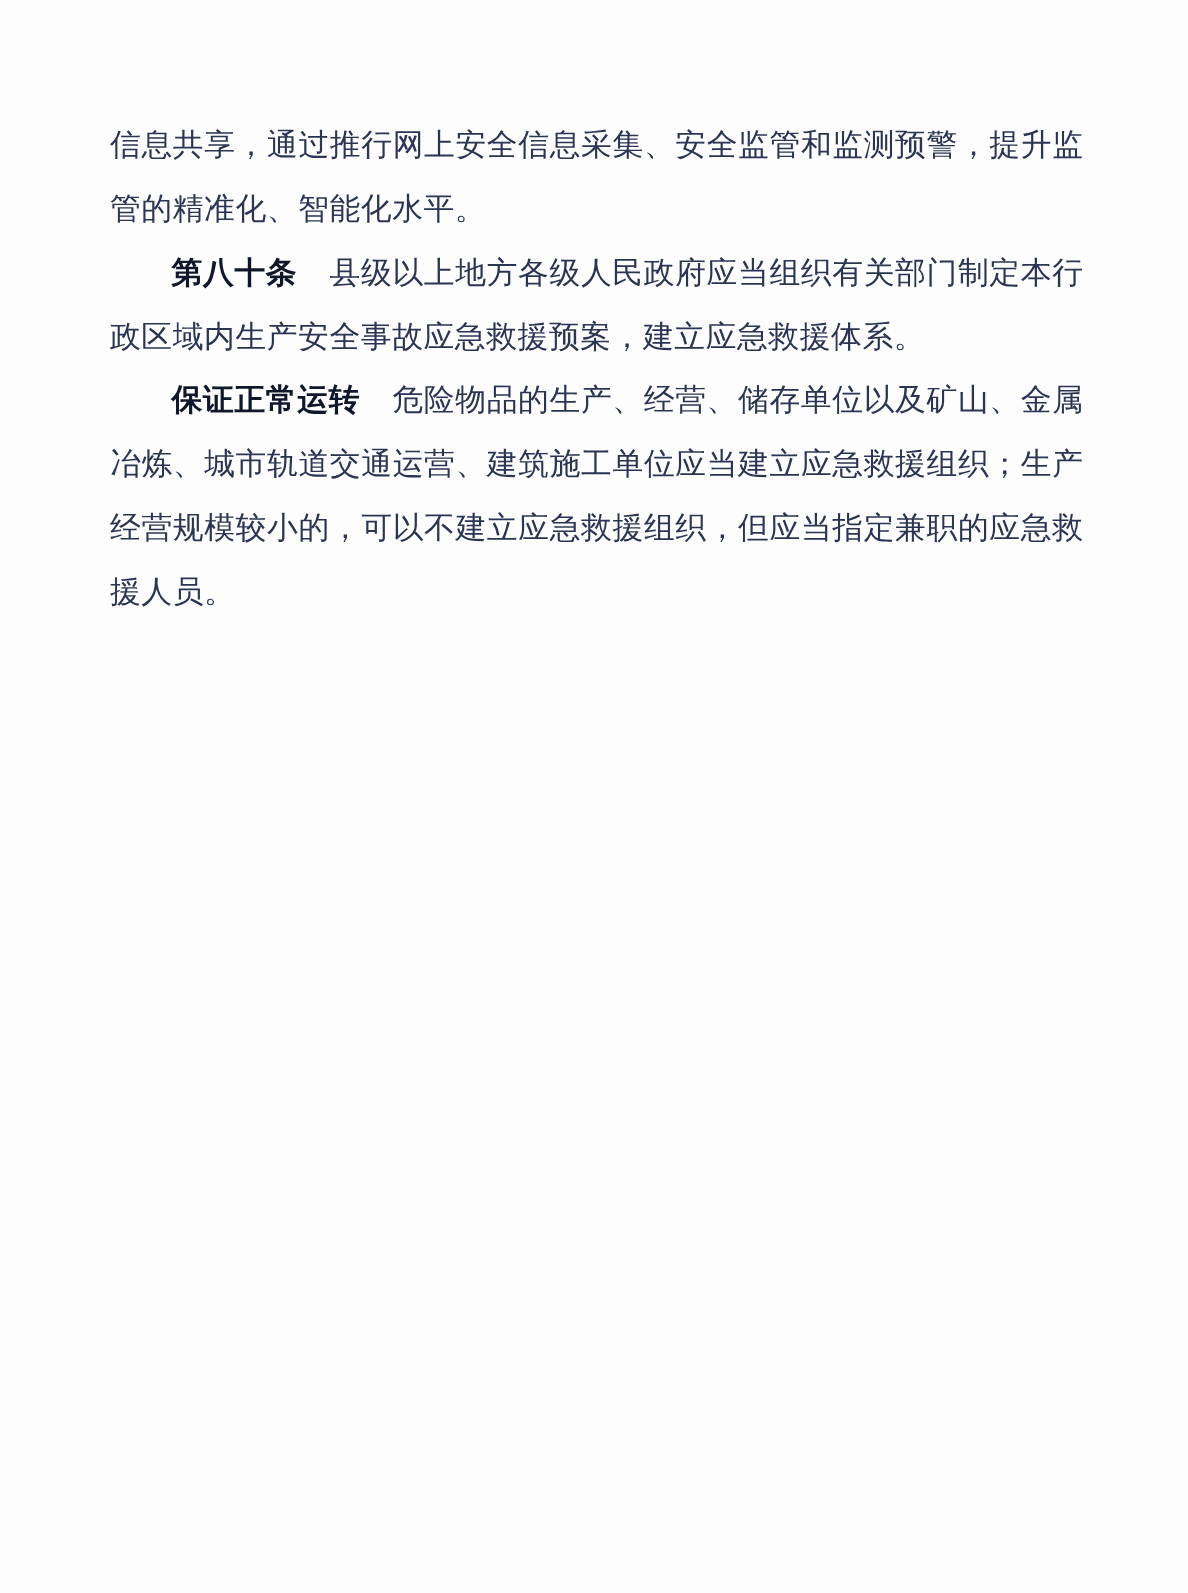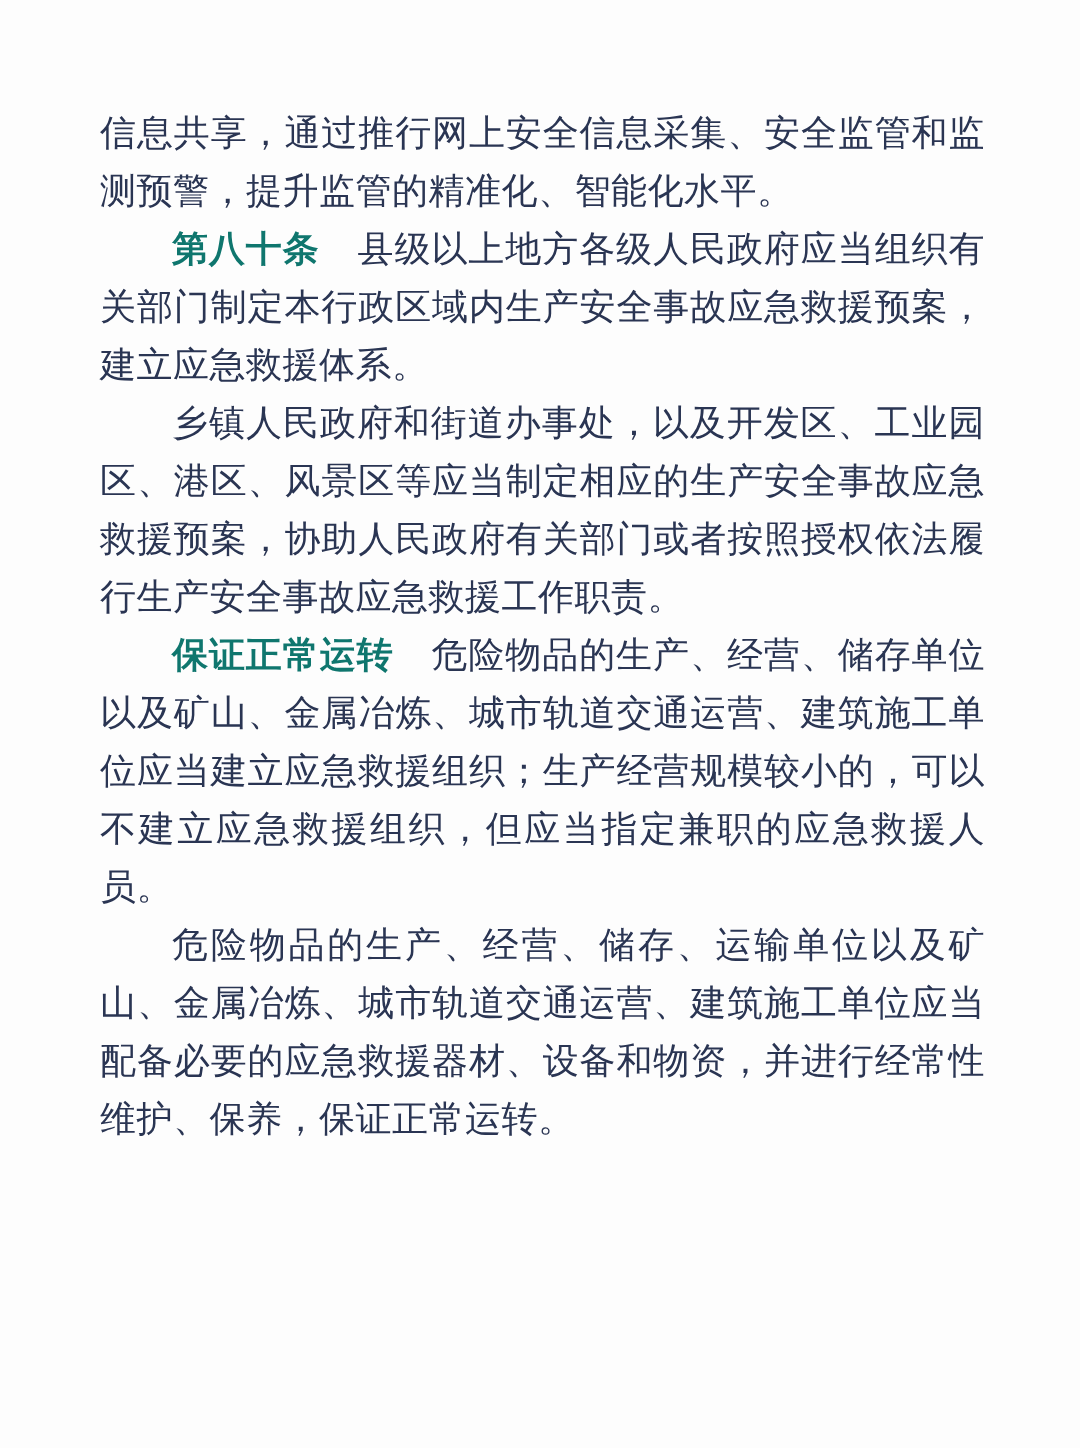--- a/index.html
+++ b/index.html
@@ -16,34 +16,34 @@
   .page {
     box-sizing: border-box;
     width: 1080px;
     height: 1448px;
     padding: 104px 95px 60px 100px;
     background: #fdfdfd;
   }
   .doc p {
     margin: 0;
     padding: 0;
-    font-size: 36px;
+    font-size: 28px;
     line-height: 58px;
     color: #2a3553;
     text-align: justify;
     text-justify: inter-character;
     text-indent: 2em;
     letter-spacing: 0.5px;
   }
   .doc p.no-indent {
     text-indent: 0;
   }
   .doc .lead {
     font-weight: 700;
-    color: #0f766e;
+    color: #0f172a;
     margin-right: 1.05em;
   }
   .doc .lead:empty {
     margin-right: 0;
     display: none;
   }
 </style>
 </head>
 <body>
 
@@ -51,28 +51,22 @@
   <div class="doc">
 
     <p class="no-indent">
       <span>信息共享，通过推行网上安全信息采集、安全监管和监测预警，提升监管的精准化、智能化水平。</span>
     </p>
 
     <p>
       <span class="lead">第八十条</span><span>县级以上地方各级人民政府应当组织有关部门制定本行政区域内生产安全事故应急救援预案，建立应急救援体系。</span>
     </p>
 
-    <p>
-      <span>乡镇人民政府和街道办事处，以及开发区、工业园区、港区、风景区等应当制定相应的生产安全事故应急救援预案，协助人民政府有关部门或者按照授权依法履行生产安全事故应急救援工作职责。</span>
-    </p>
 
 
     <p>
       <span class="lead">保证正常运转</span><span>危险物品的生产、经营、储存单位以及矿山、金属冶炼、城市轨道交通运营、建筑施工单位应当建立应急救援组织；生产经营规模较小的，可以不建立应急救援组织，但应当指定兼职的应急救援人员。</span>
     </p>
 
-    <p>
-      <span>危险物品的生产、经营、储存、运输单位以及矿山、金属冶炼、城市轨道交通运营、建筑施工单位应当配备必要的应急救援器材、设备和物资，并进行经常性维护、保养，保证正常运转。</span>
-    </p>
 
 
   </div>
 </div>
 
 </body></html>

